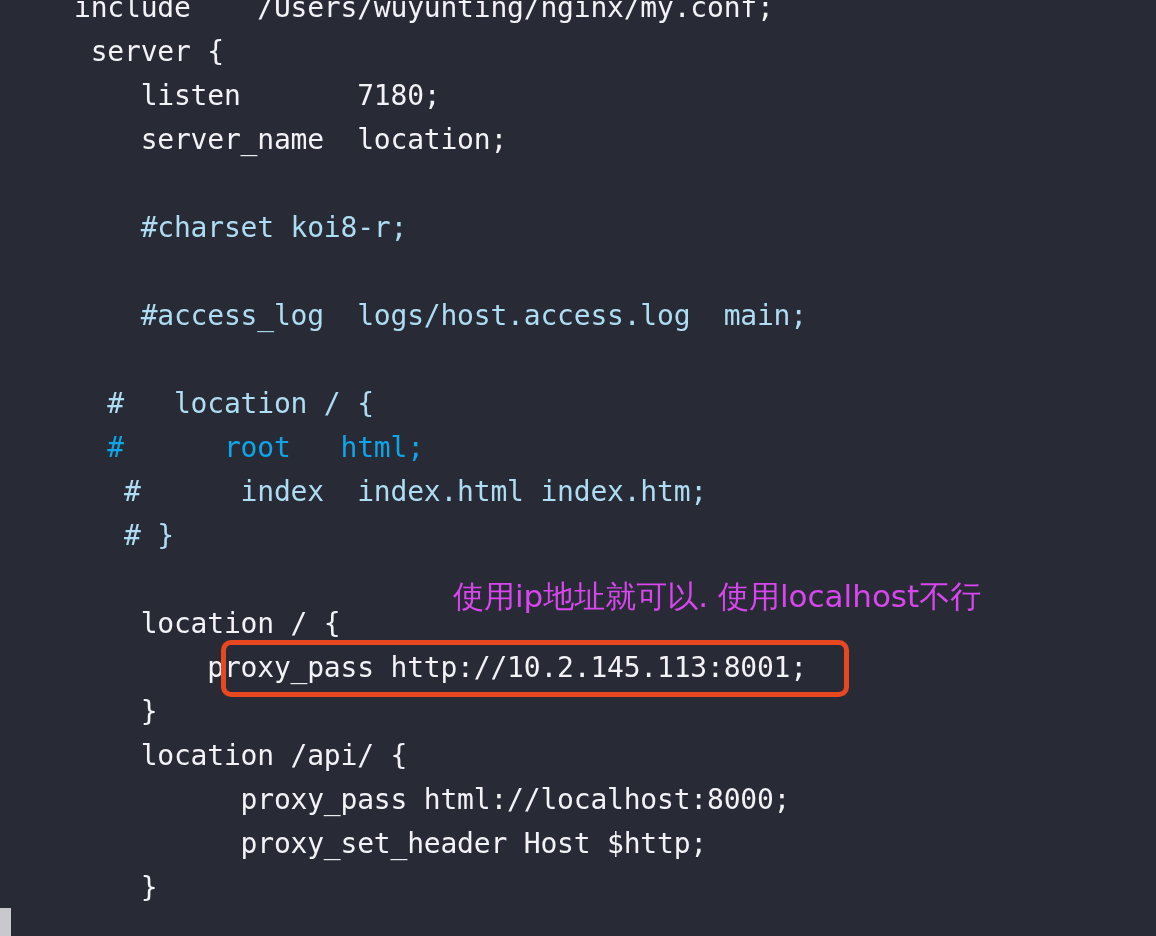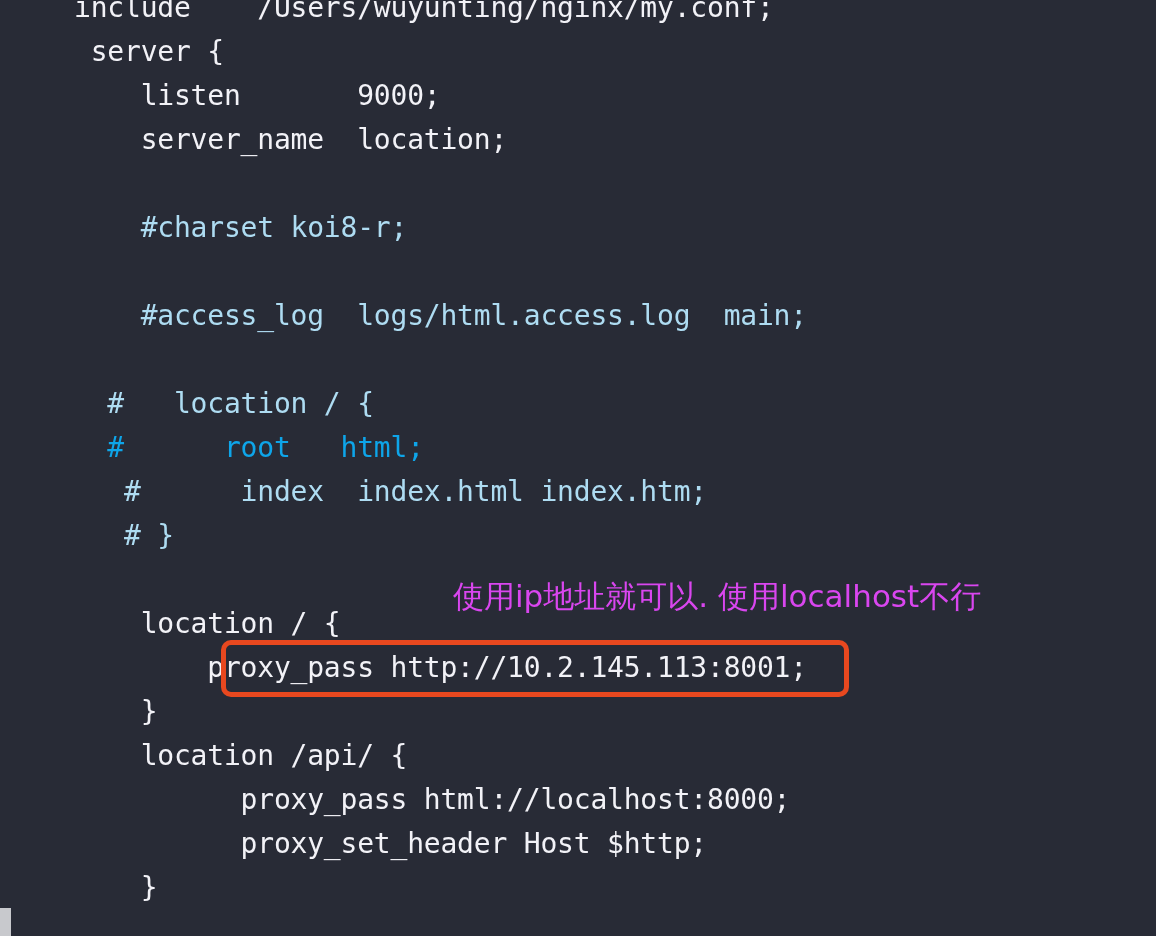--- a/index.html
+++ b/index.html
@@ -60,26 +60,26 @@
   }
 </style>
 </head>
 <body>
 
 <div id="screen">
 
   <div class="code-layer" style="background: rgb(40, 43, 54);">
       <div class="code-line" style="left: 58px; top: -14px; color: rgb(242, 242, 247);">include    /Users/wuyunting/nginx/my.conf;</div>
       <div class="code-line" style="left: 58px; top: 30px; color: rgb(242, 242, 247);"> server {</div>
-      <div class="code-line" style="left: 58px; top: 74px; color: rgb(242, 242, 247);">    listen       9000;</div>
+      <div class="code-line" style="left: 58px; top: 74px; color: rgb(242, 242, 247);">    listen       7180;</div>
       <div class="code-line" style="left: 58px; top: 118px; color: rgb(242, 242, 247);">    server_name  location;</div>
       <div class="code-line" style="left: 58px; top: 162px; color: rgb(242, 242, 247);"></div>
       <div class="code-line comment" style="left: 58px; top: 206px; color: rgb(174, 220, 242);">    #charset koi8-r;</div>
       <div class="code-line" style="left: 58px; top: 250px; color: rgb(242, 242, 247);"></div>
-      <div class="code-line comment" style="left: 58px; top: 294px; color: rgb(174, 220, 242);">    #access_log  logs/html.access.log  main;</div>
+      <div class="code-line comment" style="left: 58px; top: 294px; color: rgb(174, 220, 242);">    #access_log  logs/host.access.log  main;</div>
       <div class="code-line" style="left: 58px; top: 338px; color: rgb(242, 242, 247);"></div>
       <div class="code-line comment" style="left: 58px; top: 382px; color: rgb(174, 220, 242);">  #   location / {</div>
       <div class="code-line comment" style="left: 58px; top: 426px; color: #0ea5e9;">  #      root   html;</div>
       <div class="code-line comment" style="left: 58px; top: 470px; color: rgb(174, 220, 242); text-align: right;">   #      index  index.html index.htm;</div>
       <div class="code-line comment" style="left: 58px; top: 514px; color: rgb(174, 220, 242);">   # }</div>
       <div class="code-line" style="left: 58px; top: 558px; color: rgb(242, 242, 247);"></div>
       <div class="code-line" style="left: 58px; top: 602px; color: rgb(242, 242, 247); text-align: right;">    location / {</div>
       <div class="code-line" style="left: 58px; top: 646px; color: rgb(242, 242, 247);">        proxy_pass http://10.2.145.113:8001;</div>
       <div class="code-line" style="left: 58px; top: 690px; color: rgb(242, 242, 247);">    }</div>
       <div class="code-line" style="left: 58px; top: 734px; color: rgb(242, 242, 247);">    location /api/ {</div>

